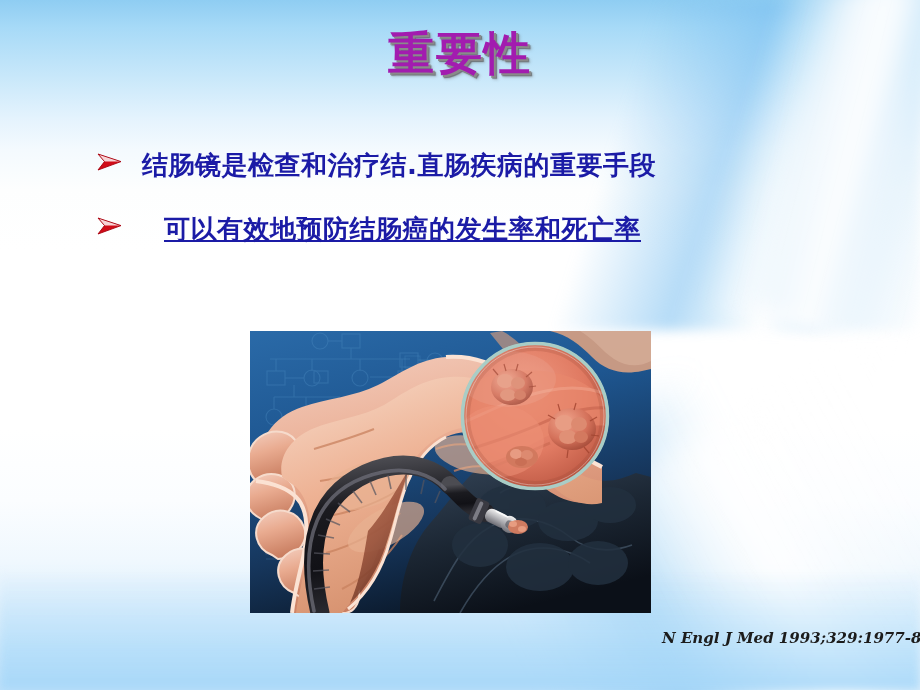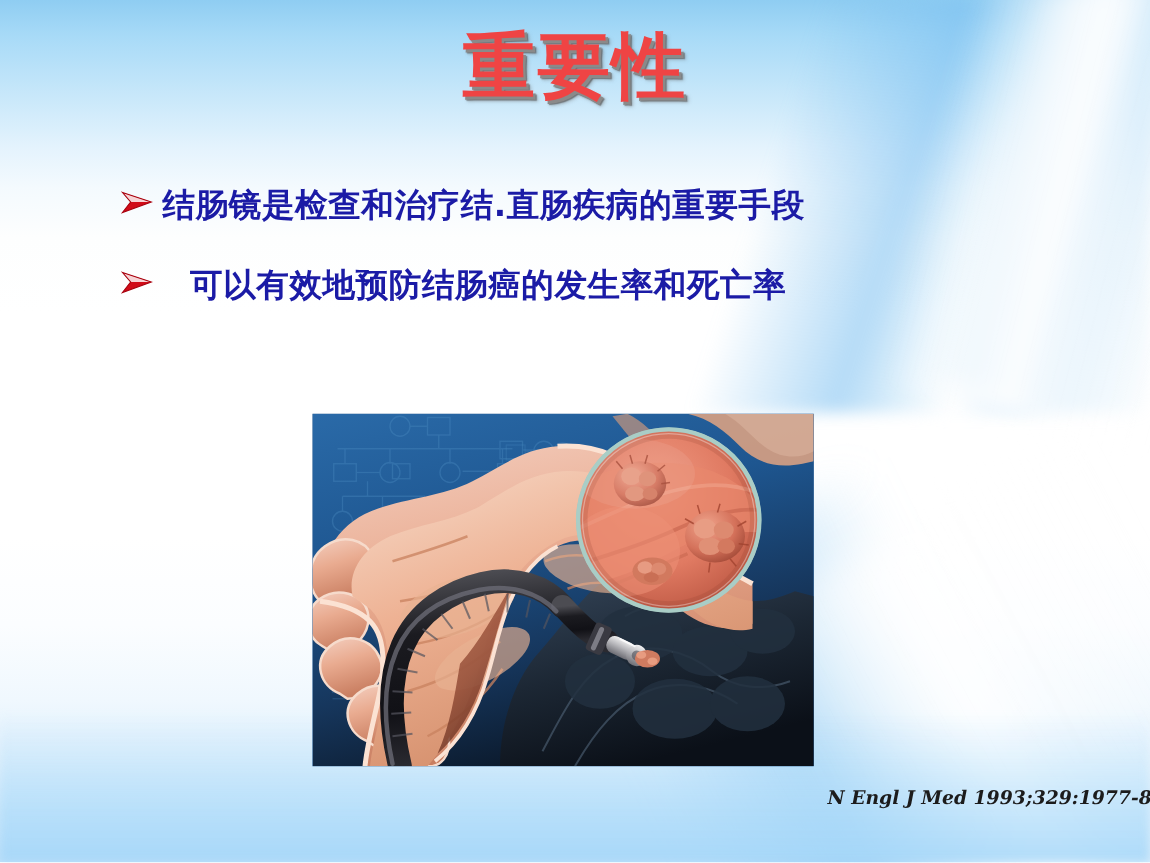--- a/index.html
+++ b/index.html
@@ -130,24 +130,24 @@
 
   
   .title {
     position: absolute;
     top: 20px;
     left: 0;
     width: 920px;
     text-align: center;
     font-family: "DejaVu Sans", "Liberation Sans", sans-serif;
     font-weight: bold;
-    font-size: 58px;
+    font-size: 46px;
     line-height: 66px;
     letter-spacing: 2px;
-    color: #ef4444;
+    color: #a21caf;
     text-shadow:
       2px 2px 0 #8a8a8a,
       3px 3px 1px rgba(90,90,90,0.75),
       4px 4px 3px rgba(110,110,110,0.35);
     white-space: nowrap;
   }
 
   
   .bullets {
     position: absolute;
@@ -161,32 +161,34 @@
     margin-bottom: 22px;
   }
   .bullet-marker {
     flex: 0 0 auto;
     width: 34px;
     padding-top: 6px;
     line-height: 0;
   }
   .bullet-body {
     flex: 1 1 auto;
+    margin-left: 12px;
   }
   .bullet-line {
     font-family: "DejaVu Sans", "Liberation Sans", sans-serif;
     font-weight: bold;
     font-size: 26px;
     line-height: 42px;
     color: #1b1ba6;
     letter-spacing: 0.5px;
     white-space: nowrap;
   }
   .bullet-line.indent {
     padding-left: 22px;
+    text-decoration: underline;
   }
 
   
   .figure {
     position: absolute;
     left: 250px;
     top: 331px;
     width: 401px;
     height: 282px;
     overflow: hidden;

